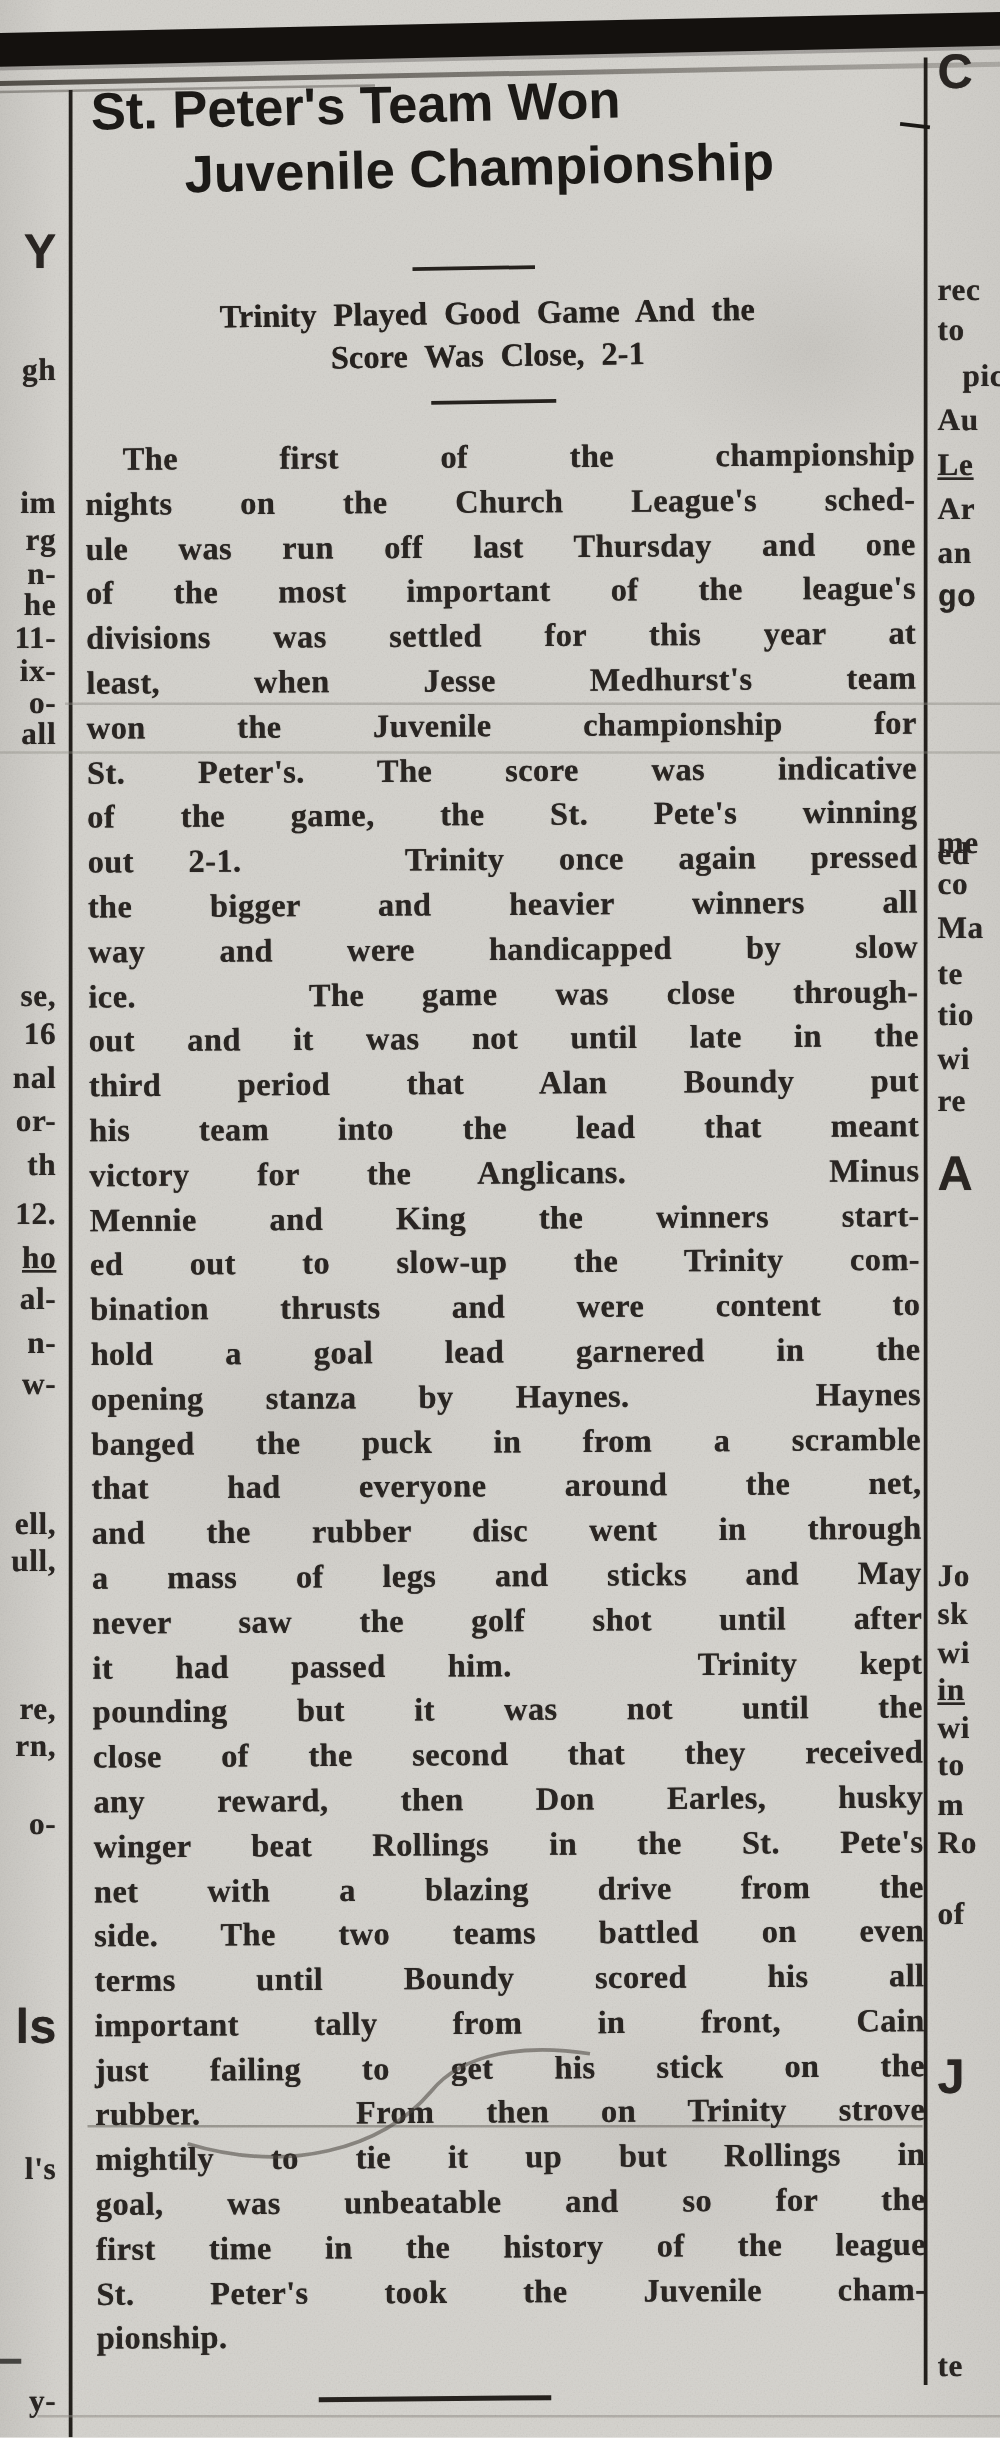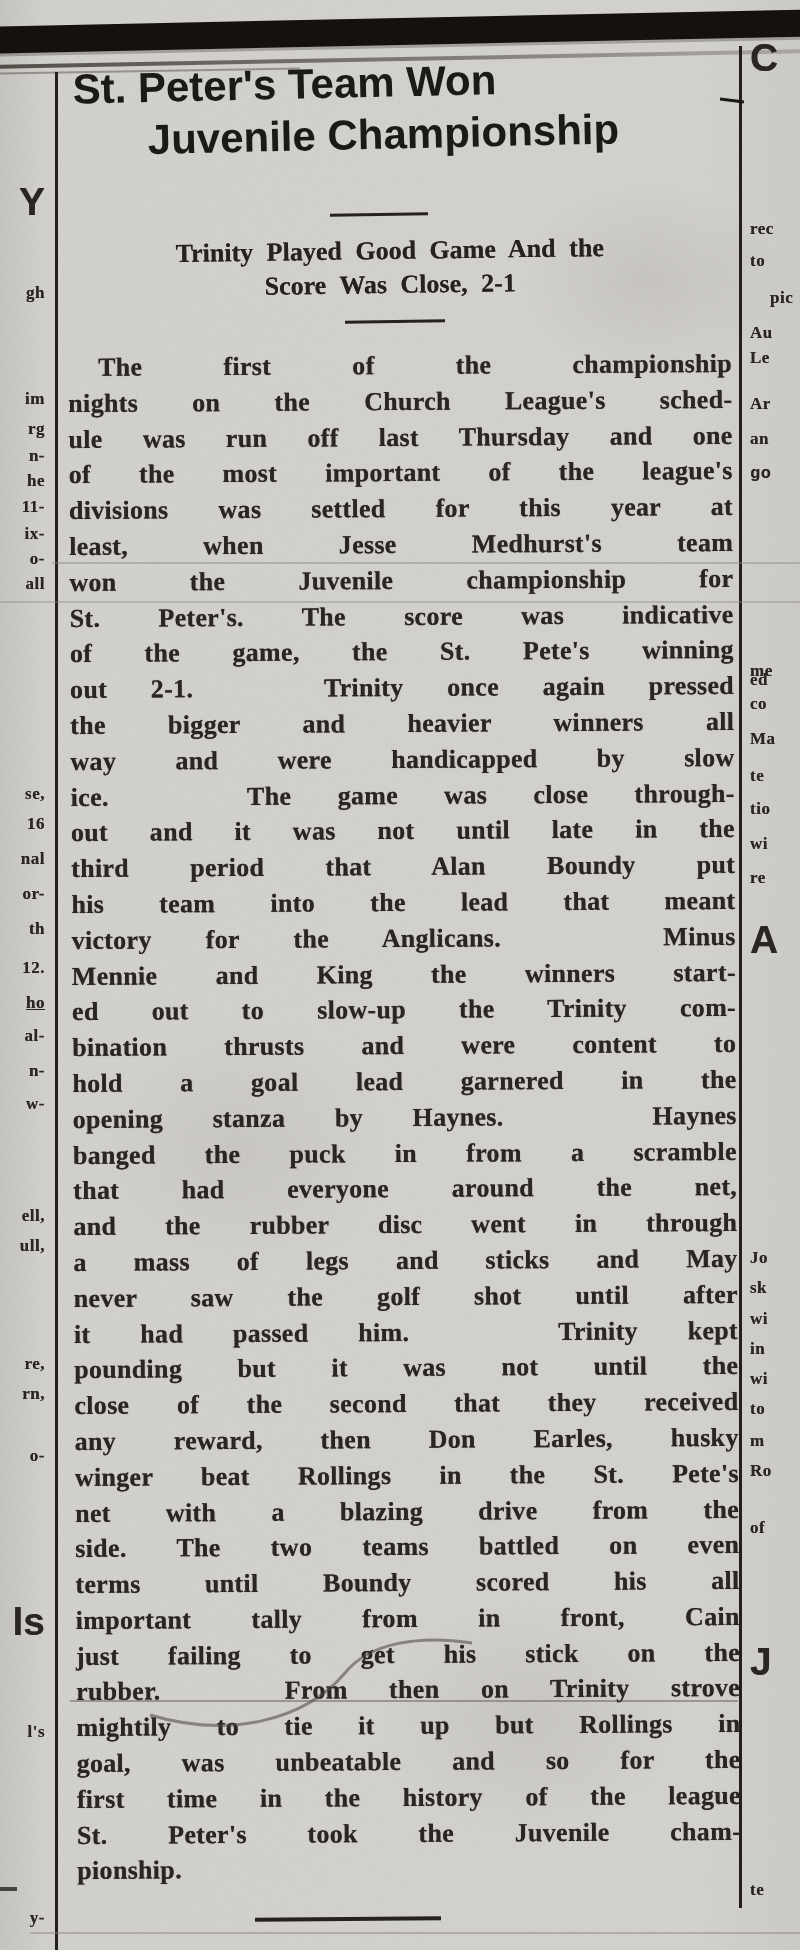--- a/index.html
+++ b/index.html
@@ -32,21 +32,21 @@
   .sl-b{left:0;top:601px;width:800px;opacity:.4;}
   .sl-c{left:70px;top:1700px;width:668px;opacity:.55;background:#6e6a63;}
   .sl-d{left:30px;top:1932px;width:770px;opacity:.5;}
   .edge-dash{position:absolute;left:0;top:1887px;width:17px;height:4px;background:#1a1815;opacity:.75;}
   .squiggle{position:absolute;left:120px;top:1615px;pointer-events:none;z-index:5;}
 
   
   .left-margin,.right-margin{position:absolute;top:0;height:100%;z-index:3;}
   .left-margin{left:0;width:50px;}
   .right-margin{left:748px;width:52px;}
-  .frag{position:absolute;font-size:17px;font-weight:bold;letter-spacing:.5px;color:#2a2623;white-space:nowrap;text-shadow:0 0 .6px rgba(42,38,35,.7);}
+  .frag{position:absolute;font-size:25px;font-weight:bold;letter-spacing:.5px;color:#2a2623;white-space:nowrap;text-shadow:0 0 .6px rgba(42,38,35,.7);}
   .left-margin .frag{right:5px;}
   .right-margin .frag{left:2px;}
   .frag.big{font-family:"Liberation Sans",sans-serif;font-size:39px;letter-spacing:0;}
 
   
   .article{position:absolute;left:60px;top:62px;width:678px;z-index:4;}
   .headline{position:absolute;left:0;top:2px;margin:0;font-family:"Liberation Sans",sans-serif;font-weight:bold;font-size:42px;line-height:52px;color:#1c1a17;transform:rotate(-1.3deg);transform-origin:left top;letter-spacing:0;}
   .headline .hl1{display:block;margin-left:12px;white-space:nowrap;}
   .headline .hl2{display:block;margin-left:86px;white-space:nowrap;}
   .rule{position:absolute;background:#26221e;height:3px;}
@@ -109,37 +109,37 @@
       <span class="frag" style="top: 1908px;">y-</span>
     </div>
 
   <div class="right-margin">
 
   <span class="frag big" style="top: 36px;">C</span>
       <span class="frag" style="top: 219px;">rec</span>
       <span class="frag" style="top: 251px;">to</span>
       <span class="frag" style="top: 288px; margin-left: 20px;">pic</span>
       <span class="frag" style="top: 323px;">Au</span>
-      <span class="frag" style="top: 348px;">Le</span>
+      <span class="frag" style="top: 359px; text-decoration: underline;">Le</span>
       <span class="frag" style="top: 394px;">Ar</span>
       <span class="frag" style="top: 429px;">an</span>
       <span class="frag" style="top: 464px; font-family: Liberation Mono, monospace;">go</span>
       <span class="frag" style="top: 626px; margin-top: 44px;">ed</span>
       <span class="frag" style="top: 661px;">me</span>
       <span class="frag" style="top: 694px;">co</span>
       <span class="frag" style="top: 729px;">Ma</span>
       <span class="frag" style="top: 766px;">te</span>
       <span class="frag" style="top: 799px;">tio</span>
       <span class="frag" style="top: 834px;">wi</span>
       <span class="frag" style="top: 868px;">re</span>
       <span class="frag big" style="top: 918px;">A</span>
       <span class="frag" style="top: 1248px;">Jo</span>
       <span class="frag" style="top: 1278px;">sk</span>
       <span class="frag" style="top: 1309px;">wi</span>
-      <span class="frag" style="top: 1339px;">in</span>
+      <span class="frag" style="top: 1339px; text-decoration: underline;">in</span>
       <span class="frag" style="top: 1369px;">wi</span>
       <span class="frag" style="top: 1399px;">to</span>
       <span class="frag" style="top: 1431px;">m</span>
       <span class="frag" style="top: 1461px;">Ro</span>
       <span class="frag" style="top: 1518px;">of</span>
       <span class="frag big" style="top: 1640px;">J</span>
       <span class="frag" style="top: 1880px;">te</span>
     </div>
 
   <div class="article">

